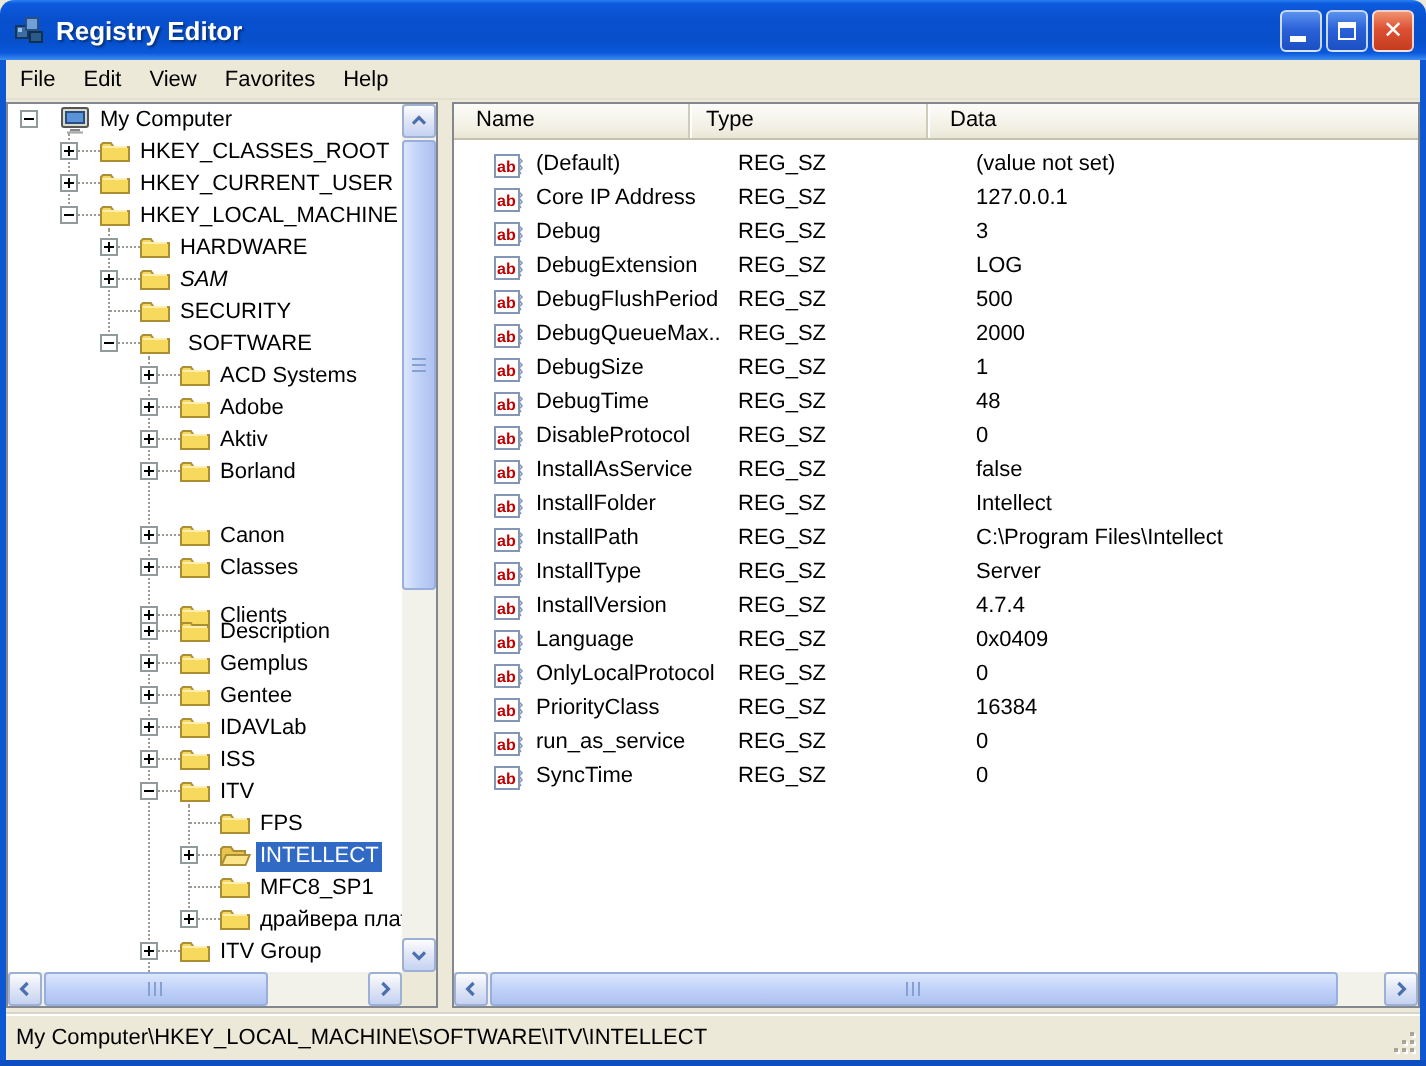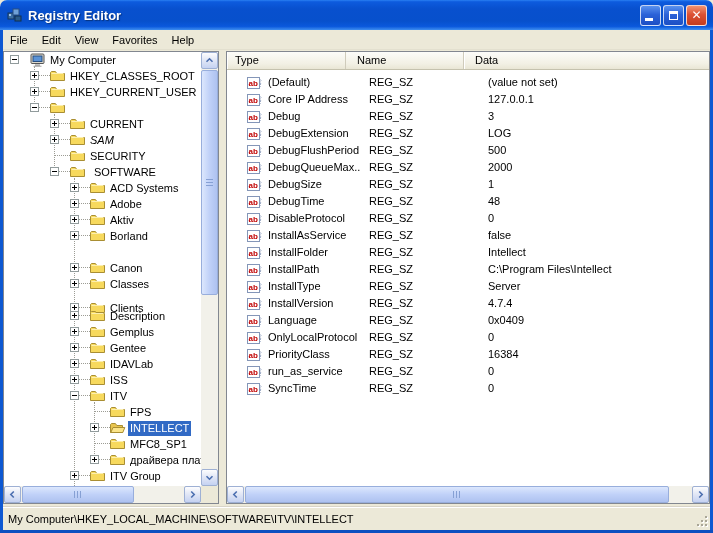--- a/index.html
+++ b/index.html
@@ -168,32 +168,33 @@
         </div>
         <div class="trow" style="top: 48px;">
           <div class="stub" style="left: 30px;"></div>
           <div class="expander" style="left: 26px;">
             <i class="h"></i>
           </div>
           <span class="ticon" style="left: 46px;"><svg width="15" height="13" viewBox="0 0 15 13">
               <path d="M0.5 3.5 L0.5 11.5 L14.5 11.5 L14.5 4.5 L6.8 4.5 L5.4 2.5 L1.5 2.5 Z" fill="#F7D95D" stroke="#A98E33"></path>
               <path d="M1.5 4.5 L13.5 4.5" stroke="#FCEFAF" stroke-width="1" fill="none"></path>
             </svg></span>
+          <span class="tlabel" style="left: 64px;">HKEY_LOCAL_MACHINE</span>
         </div>
         <div class="trow" style="top: 64px;">
           <div class="stub" style="left: 50px;"></div>
           <div class="expander" style="left: 46px;">
             <i class="h"></i>
             <i class="v"></i>
           </div>
           <span class="ticon" style="left: 66px;"><svg width="15" height="13" viewBox="0 0 15 13">
               <path d="M0.5 3.5 L0.5 11.5 L14.5 11.5 L14.5 4.5 L6.8 4.5 L5.4 2.5 L1.5 2.5 Z" fill="#F7D95D" stroke="#A98E33"></path>
               <path d="M1.5 4.5 L13.5 4.5" stroke="#FCEFAF" stroke-width="1" fill="none"></path>
             </svg></span>
-          <span class="tlabel" style="left: 84px;">CURRENT</span>
+          <span class="tlabel" style="left: 84px;">HARDWARE</span>
         </div>
         <div class="trow" style="top: 80px;">
           <div class="stub" style="left: 50px;"></div>
           <div class="expander" style="left: 46px;">
             <i class="h"></i>
             <i class="v"></i>
           </div>
           <span class="ticon" style="left: 66px;"><svg width="15" height="13" viewBox="0 0 15 13">
               <path d="M0.5 3.5 L0.5 11.5 L14.5 11.5 L14.5 4.5 L6.8 4.5 L5.4 2.5 L1.5 2.5 Z" fill="#F7D95D" stroke="#A98E33"></path>
               <path d="M1.5 4.5 L13.5 4.5" stroke="#FCEFAF" stroke-width="1" fill="none"></path>
@@ -463,22 +464,22 @@
           </svg>
       </div>
     </div>
     <div class="corner"></div>
   </div>
 
   <div class="splitter"></div>
 
   <div class="list-pane">
     <div class="list-header">
+      <span class="hc c1">Name</span>
       <span class="hc c2">Type</span>
-      <span class="hc c1">Name</span>
       <span class="hc c3">Data</span>
     </div>
     <div class="list-body" id="listbody">
         <div class="lrow" style="top: 3px;">
           <span class="lc name">
             <span class="abicon"><svg width="15" height="12" viewBox="0 0 15 12">
                 <rect x="0.5" y="0.5" width="12" height="11" fill="#FFFFFF" stroke="#8496B8"></rect>
                 <path d="M12.5 2 L14 3.5 L12.5 5 L14 7 L12.5 8.5 L13.5 10" stroke="#8496B8" fill="none" stroke-width="0.8"></path>
                 <text x="1.5" y="9" font-size="8" font-weight="bold" fill="#C00000" font-family="Liberation Sans,sans-serif">ab</text>
               </svg></span>

